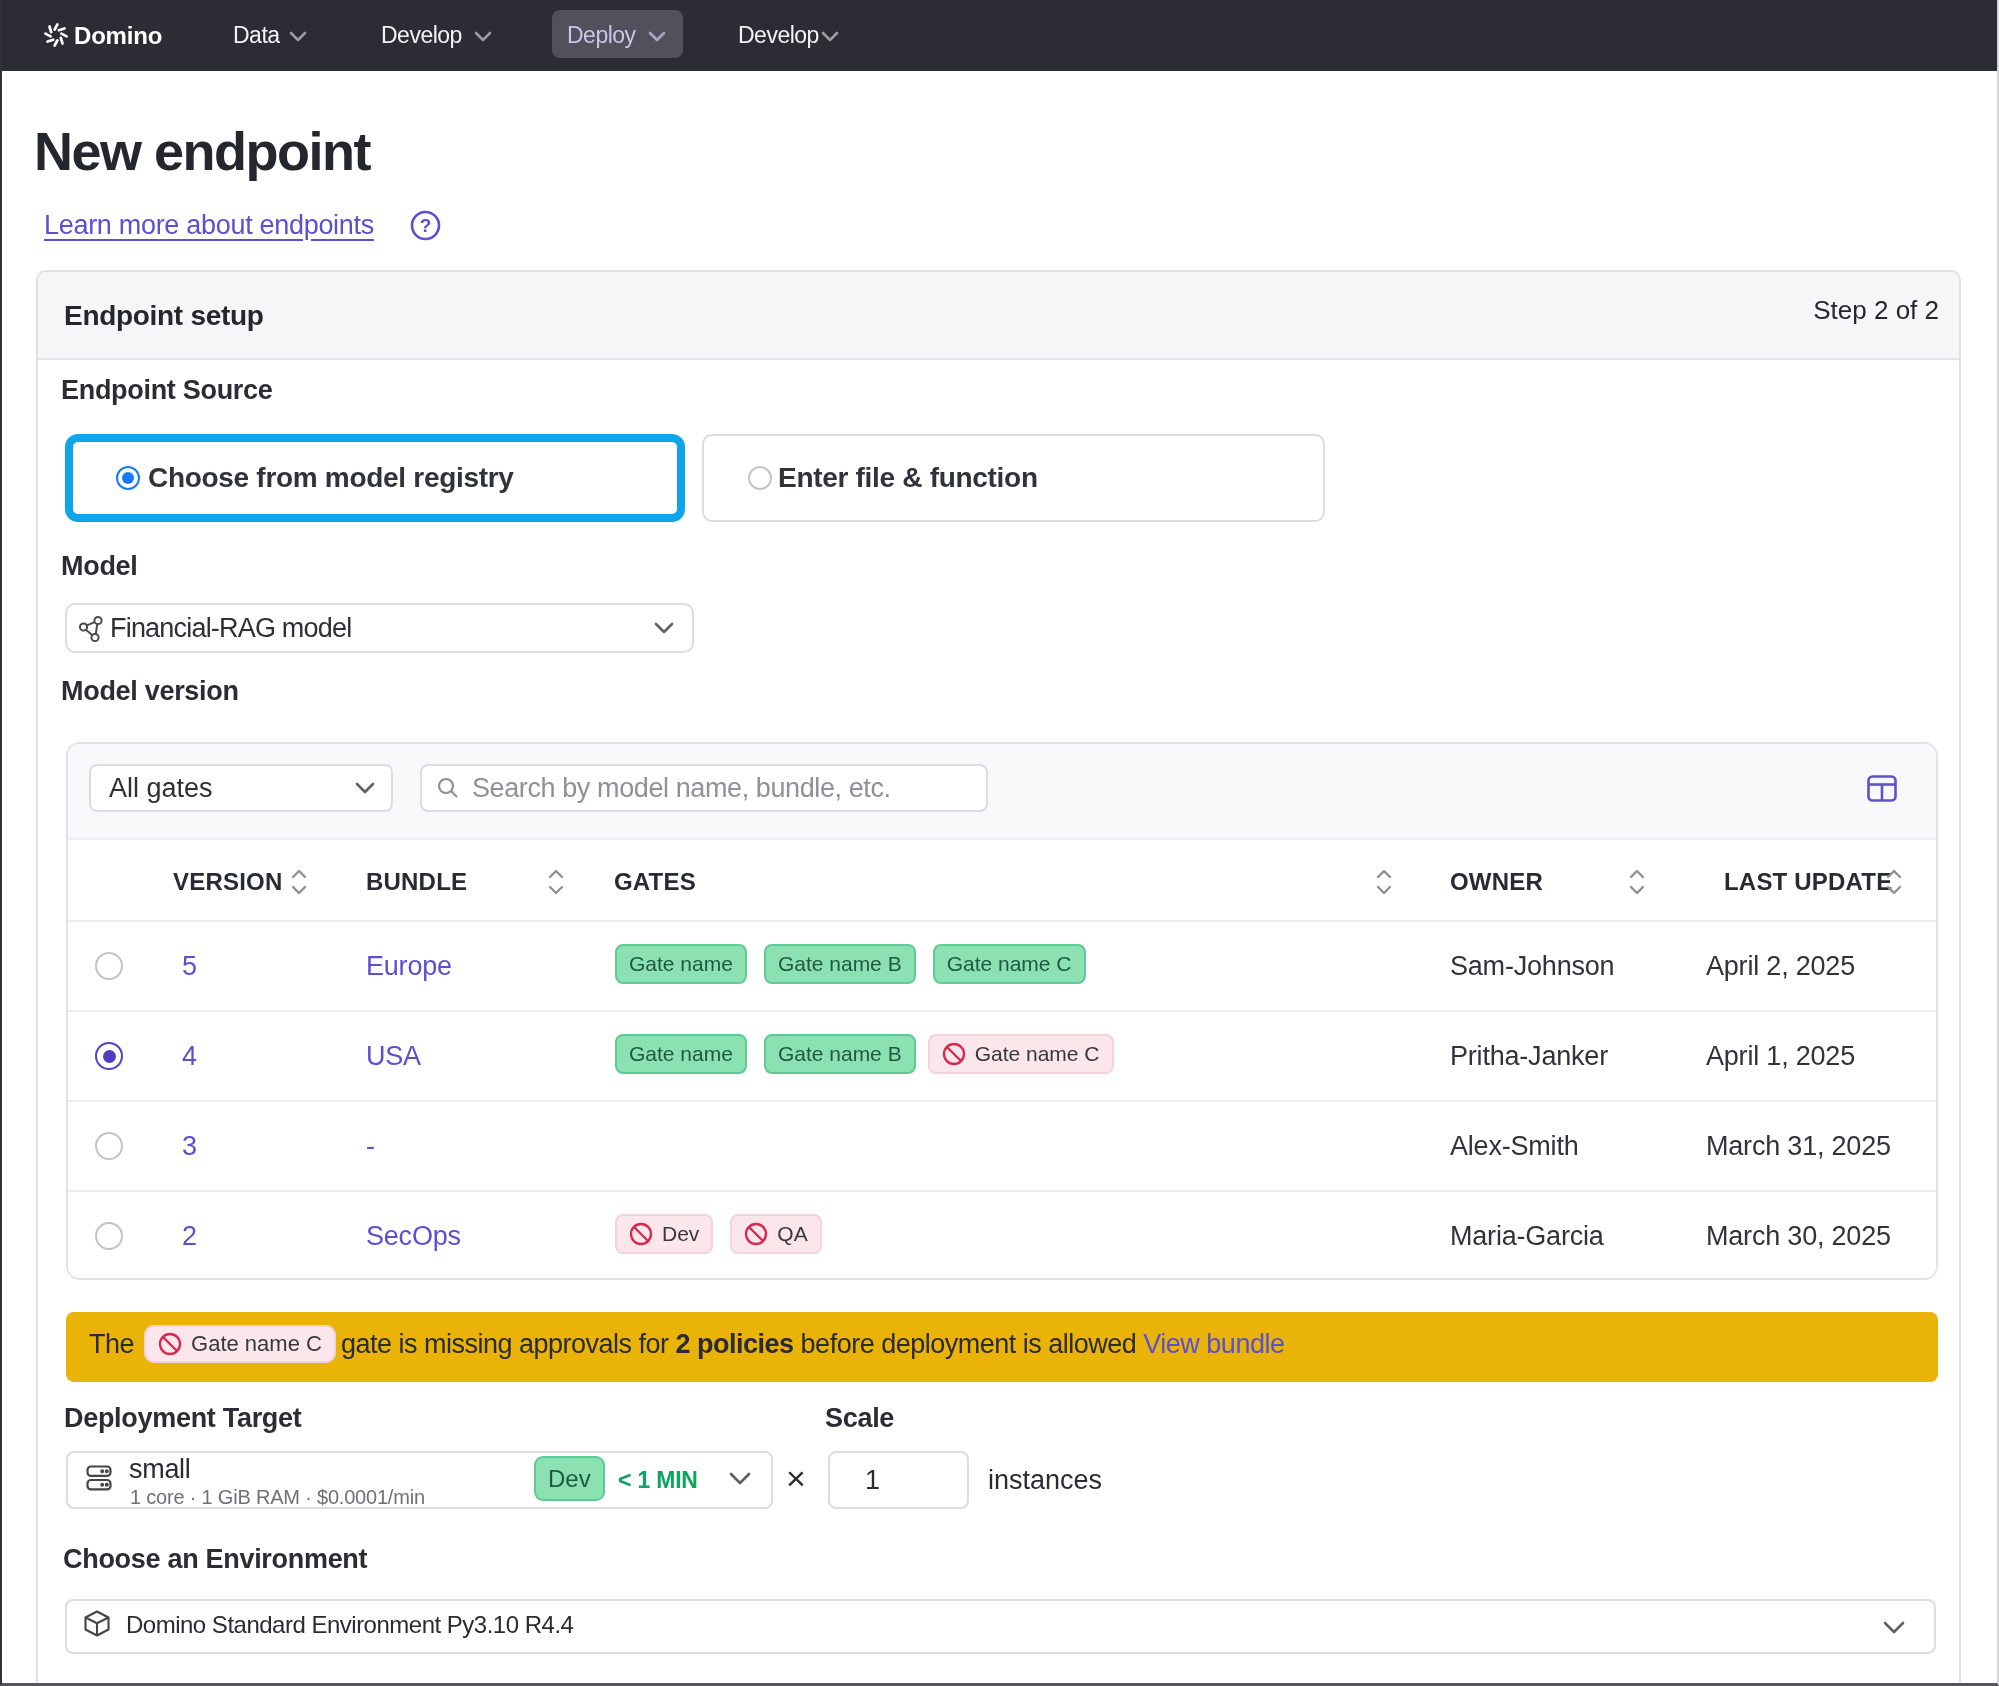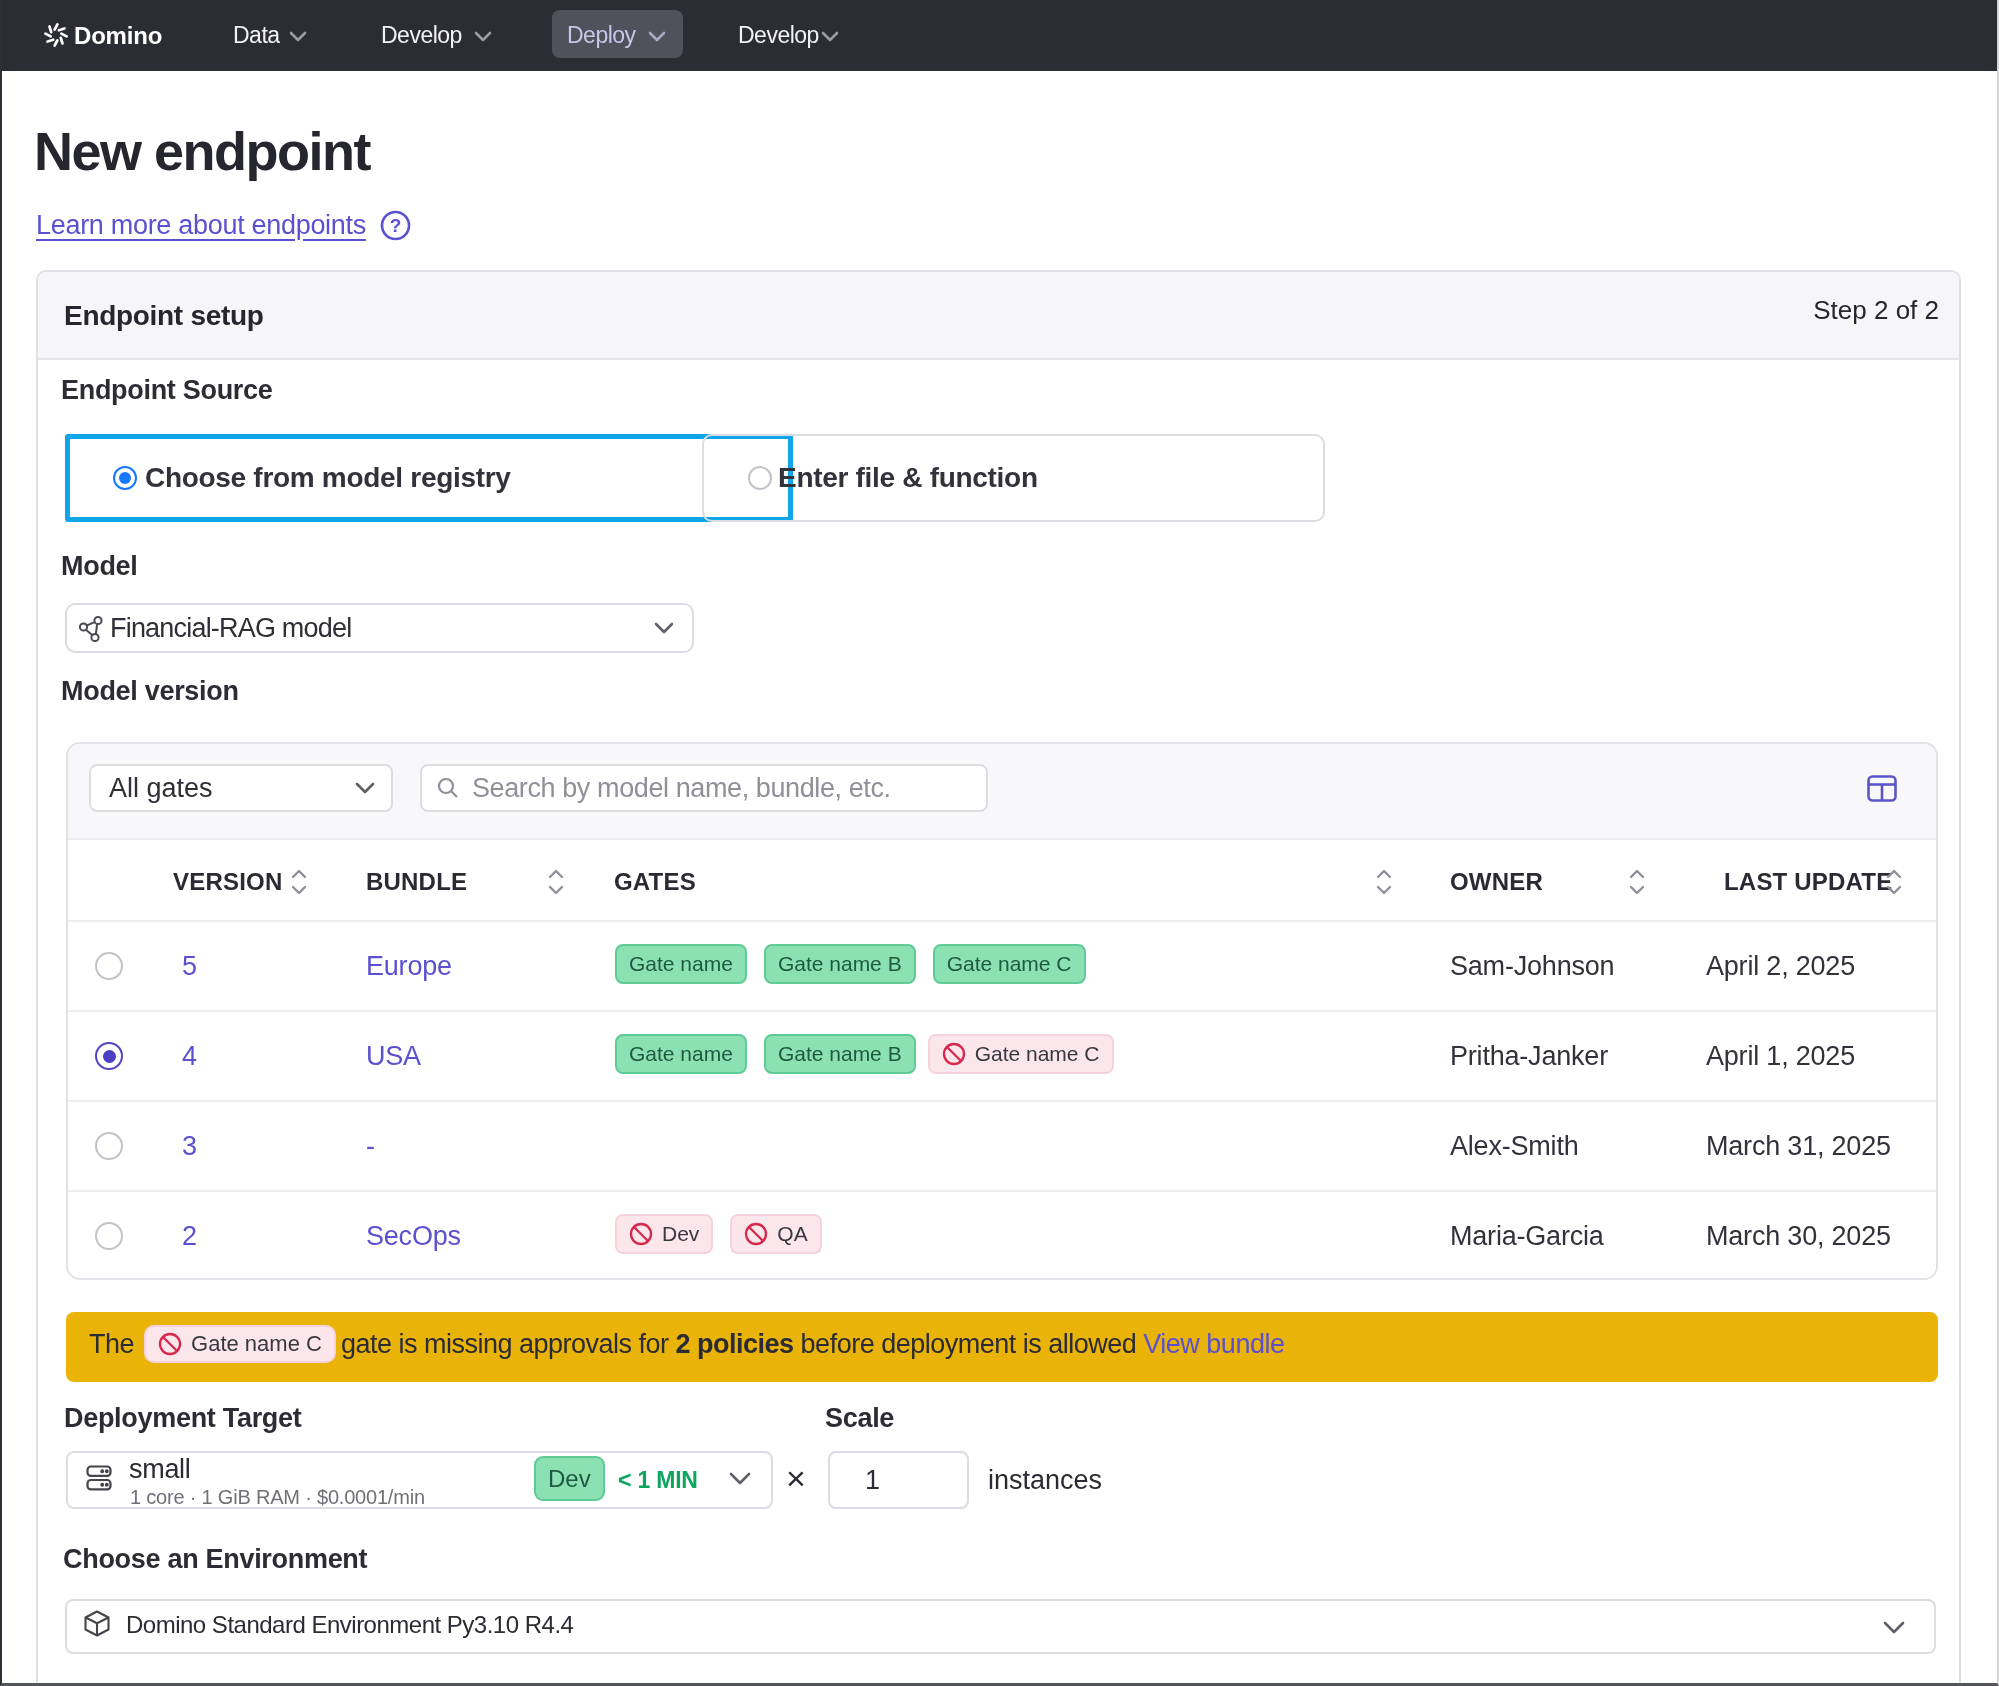--- a/index.html
+++ b/index.html
@@ -66,36 +66,36 @@
       <path d="M2 2 L9 9 L16 2" fill="none" stroke="#aaa7c5" stroke-width="2.6" stroke-linecap="round" stroke-linejoin="round"></path>
     </svg>
   <div class="navitem" style="left:738px;">Develop</div>
   <svg class="abs" width="18" height="11" viewBox="0 0 18 11" style="left:821px; top:31px;">
       <path d="M2 2 L9 9 L16 2" fill="none" stroke="#9b9ba5" stroke-width="2.6" stroke-linecap="round" stroke-linejoin="round"></path>
     </svg>
 </div>
 
 <div class="abs" style="left:34px; top:120px; font-size:54px; font-weight:700; color:#26262e; letter-spacing:-1.5px;">New endpoint</div>
 
-<div class="abs" style="left:36px; top:210px; display:flex; align-items:flex-end;">
+<div class="abs" style="left:44px; top:210px; display:flex; align-items:flex-end;gap:22px;">
   <a style="color:#5a50d0; font-size:27px; letter-spacing:-0.3px; text-decoration:underline; text-underline-offset:5px;">Learn more about endpoints</a>
   <svg width="31" height="31" viewBox="0 0 31 31" style="margin-left:14px;">
     <circle cx="15.5" cy="15.5" r="13.5" fill="none" stroke="#5a50d0" stroke-width="2.6"></circle>
     <text x="15.5" y="21.5" text-anchor="middle" font-size="19" font-weight="700" fill="#5a50d0" font-family="Liberation Sans">?</text>
   </svg>
 </div>
 
 <div class="abs" id="card" style="left:36px; top:270px; width:1925px; height:1420px; border:2px solid #e0e0e6; border-bottom:none; border-radius:10px 10px 0 0; background:#fff;">
   <div class="abs" style="left:0; top:0; width:100%; height:88px; background:#f6f6f8; border-bottom:2px solid #e4e4ea; border-radius:8px 8px 0 0;"></div>
   <div class="abs" style="left:26px; top:0; height:88px; display:flex; align-items:center; font-size:28px; font-weight:700; color:#26262e; letter-spacing:-0.3px;">Endpoint setup</div>
   <div class="abs" style="right:20px; top:0; height:76px; display:flex; align-items:center; font-size:26px; color:#26262e;">Step 2 of 2</div>
 
   <label class="f abs" style="left:23px; top:103px;">Endpoint Source</label>
 
-  <div class="abs" style="left:27px; top:162px; width:728px; height:88px; border:5px solid #0ea5e9; border-radius:3px; display:flex; align-items:center;">
+  <div class="abs" style="left:27px; top:162px; width:620px; height:88px; border:8px solid #0ea5e9; border-radius:13px; display:flex; align-items:center;">
     <span style="margin-left:43px; width:24px; height:24px; border-radius:50%; border:2.5px solid #1677ff; display:inline-flex; align-items:center; justify-content:center;">
         <span style="width:12px;height:12px;border-radius:50%;background:#1677ff;"></span>
       </span>
     <span style="margin-left:8px; font-size:28px; font-weight:700; color:#32323c; letter-spacing:-0.3px;">Choose from model registry</span>
   </div>
   <div class="abs" style="left:664px; top:162px; width:623px; height:88px; border:2px solid #dcdce2; border-radius:10px; display:flex; align-items:center;">
     <span style="margin-left:44px; width:24px; height:24px; border-radius:50%; border:2.5px solid #c3c3cb;"></span>
     <span style="margin-left:6px; font-size:28px; font-weight:700; color:#32323c; letter-spacing:-0.3px;">Enter file &amp; function</span>
   </div>
 

